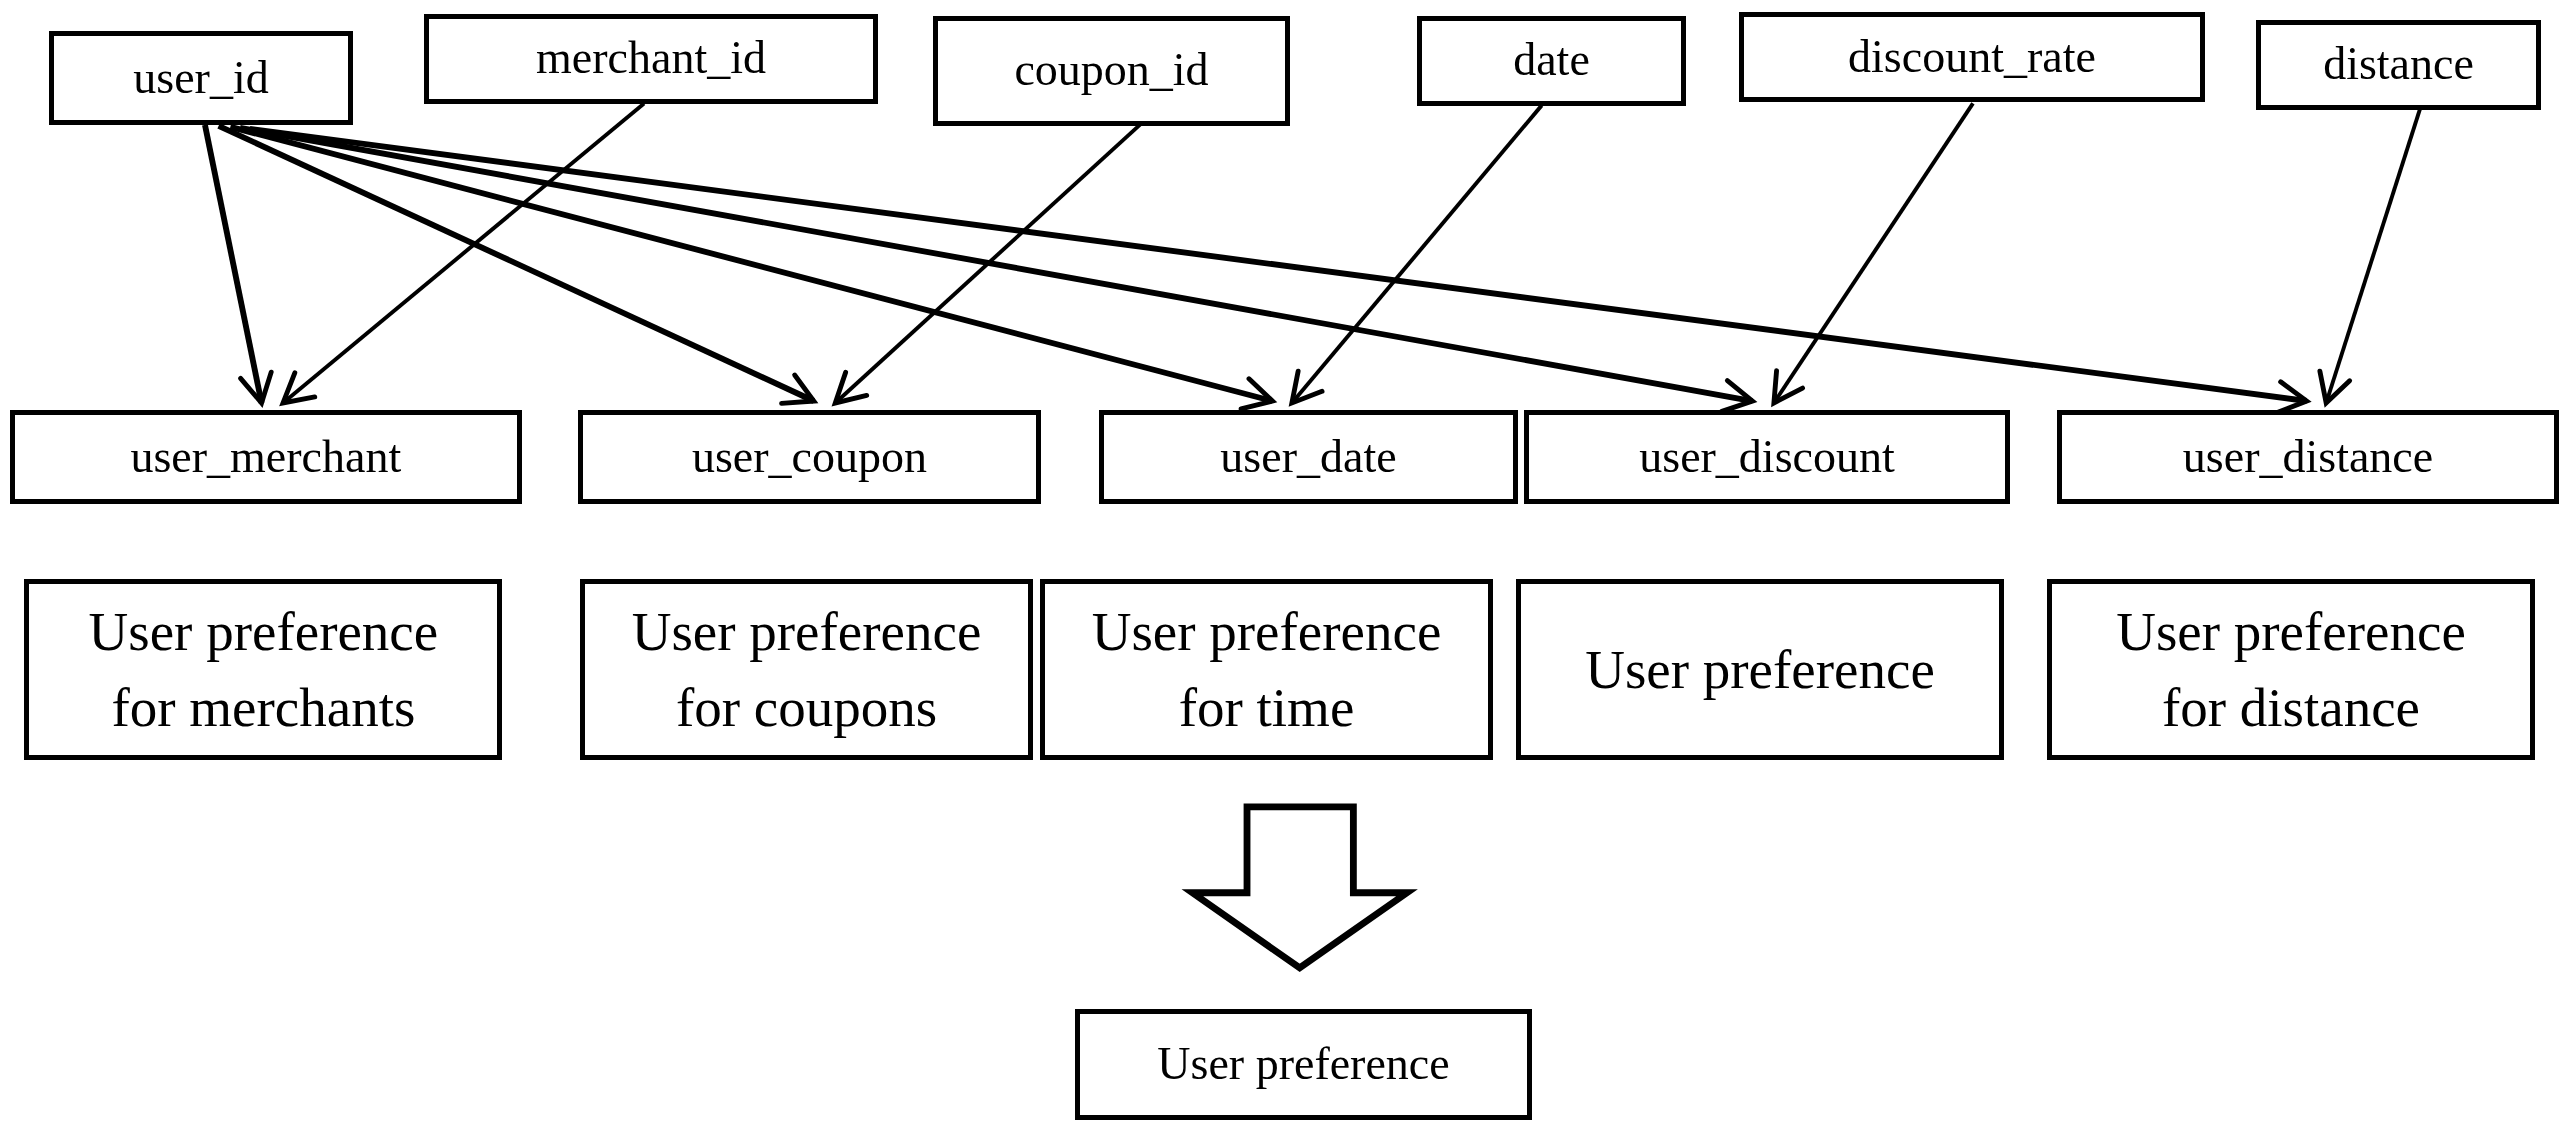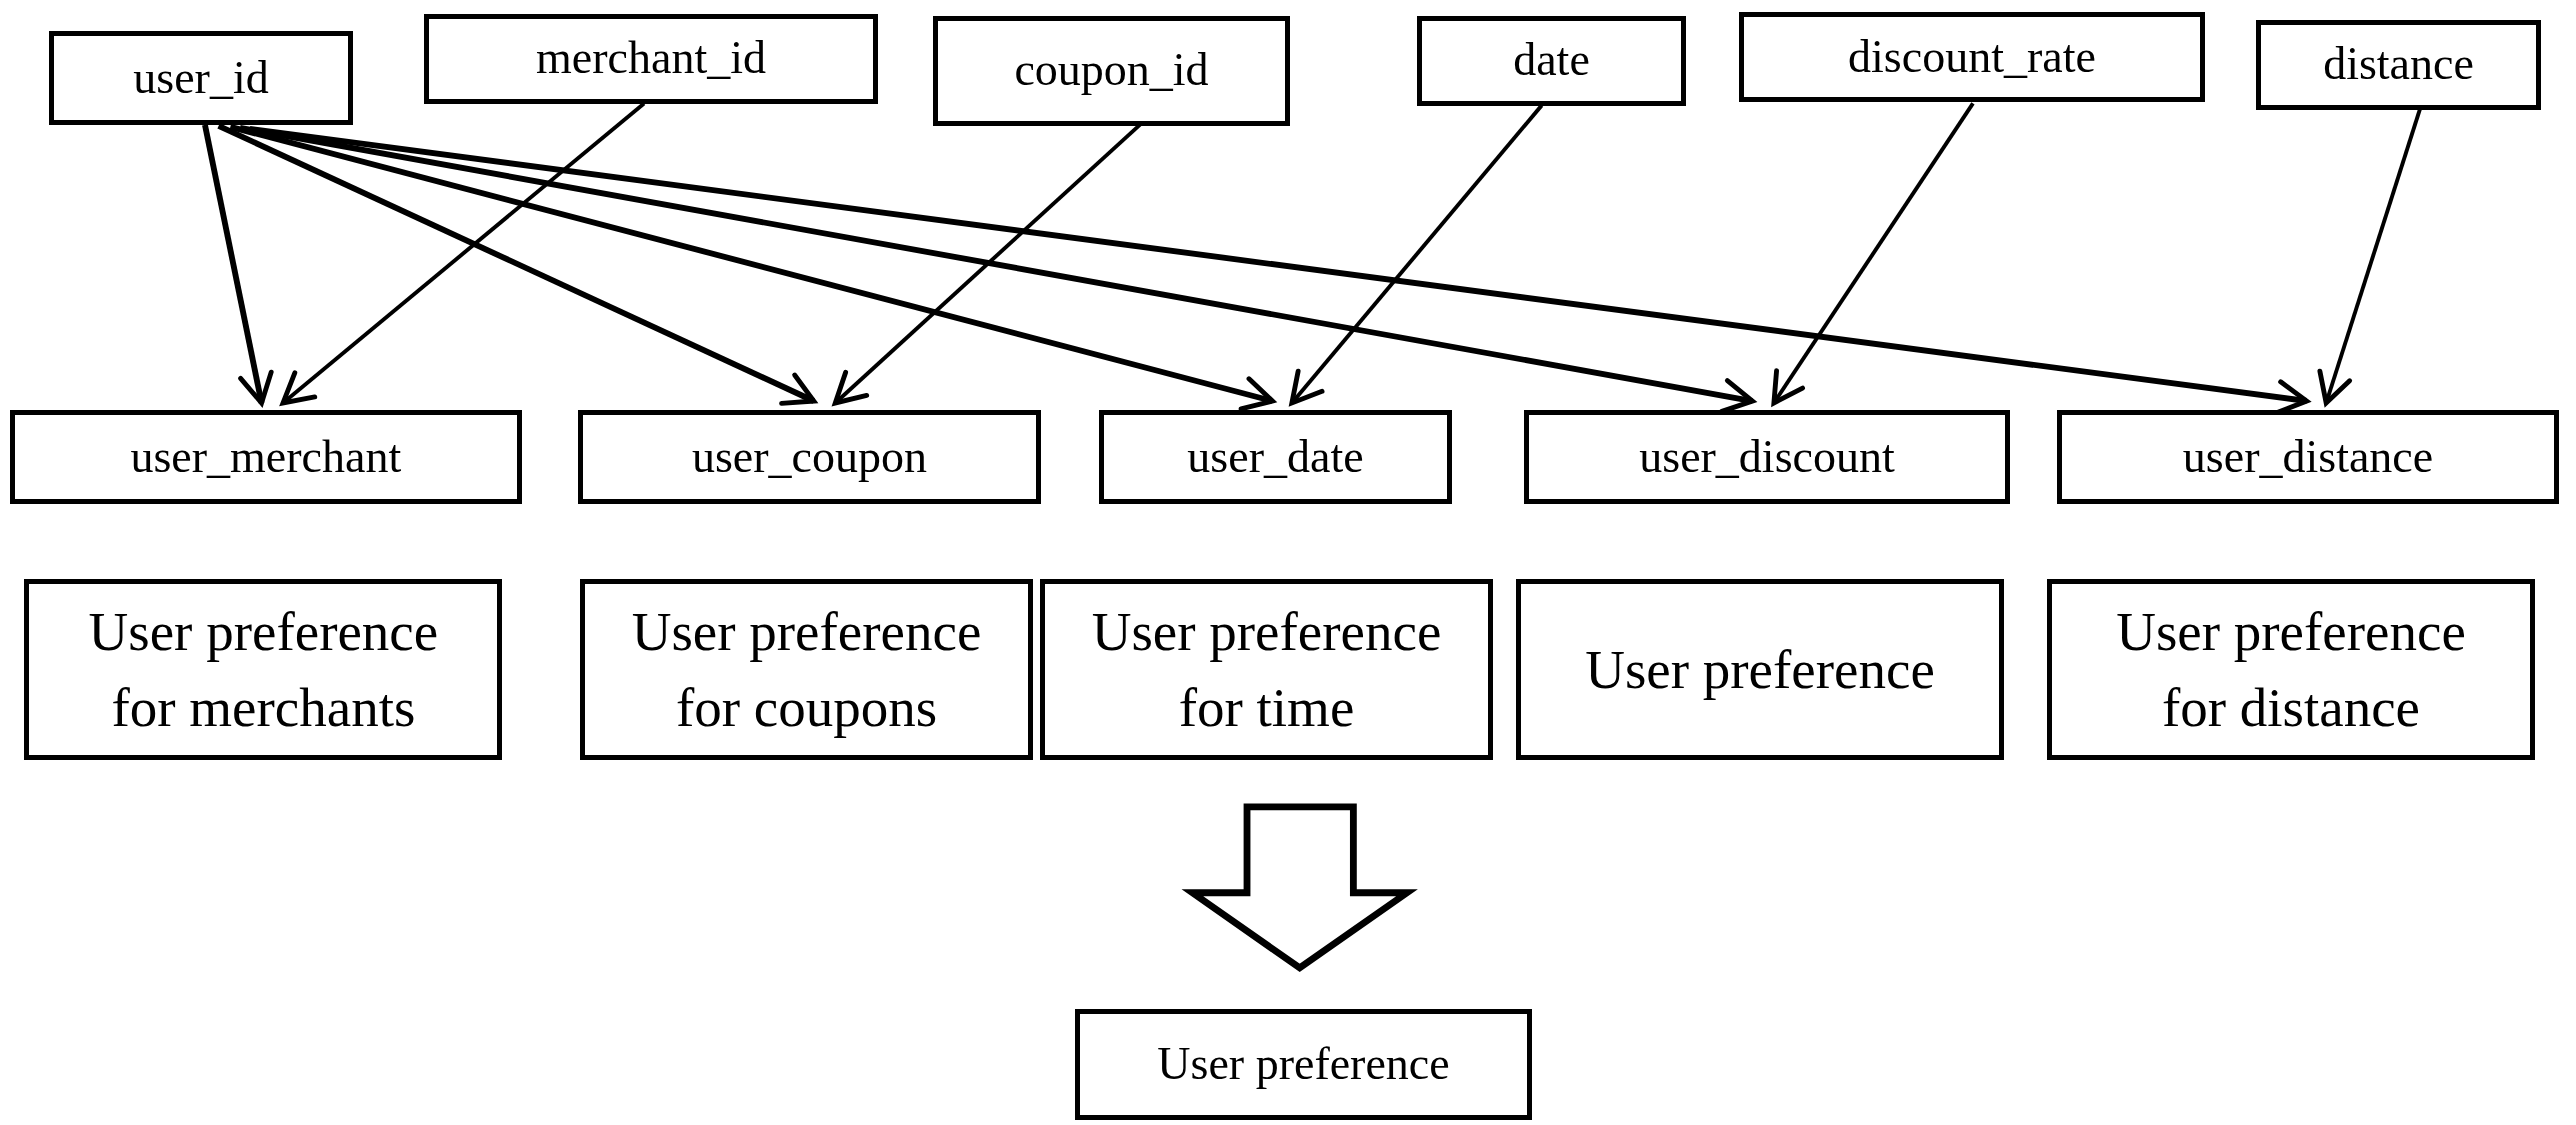--- a/index.html
+++ b/index.html
@@ -53,21 +53,21 @@
   
   .b-user_id       { left: 49px;   top: 31px;  width: 304px; height: 94px; }
   .b-merchant_id   { left: 424px;  top: 13.7px;  width: 454px; height: 90px; }
   .b-coupon_id     { left: 933px; top: 15.6px;  width: 357px; height: 110px; }
   .b-date          { left: 1417px; top: 15.6px;  width: 269px; height: 90px; text-align: center; }
   .b-discount_rate { left: 1739px; top: 12px;  width: 466px; height: 90px; }
   .b-distance      { left: 2256px; top: 13.7px;  width: 285px; height: 90px; margin-top: 6px; }
 
   .b-user_merchant { left: 9.8px;   top: 410px; width: 512px; height: 94px; }
   .b-user_coupon   { left: 578px;  top: 410px; width: 463px; height: 94px; }
-  .b-user_date     { left: 1099px; top: 410px; width: 353px; height: 94px; }
+  .b-user_date     { left: 1099px; top: 410px; width: 419px; height: 94px; }
   .b-user_discount { left: 1524px; top: 410px; width: 486px; height: 94px; }
   .b-user_distance { left: 2057px; top: 410px; width: 502px; height: 94px; }
 
   .b-pref1 { left: 24.4px;   top: 579px; width: 478px; height: 181px; }
   .b-pref2 { left: 580px;  top: 579px; width: 453px; height: 181px; }
   .b-pref3 { left: 1040px; top: 579px; width: 453px; height: 181px; }
   .b-pref4 { left: 1516px; top: 579px; width: 488px; height: 181px; }
   .b-pref5 { left: 2047px; top: 579px; width: 488px; height: 181px; }
 
   .b-result { left: 1075px; top: 1009px; width: 457px; height: 111px; }

